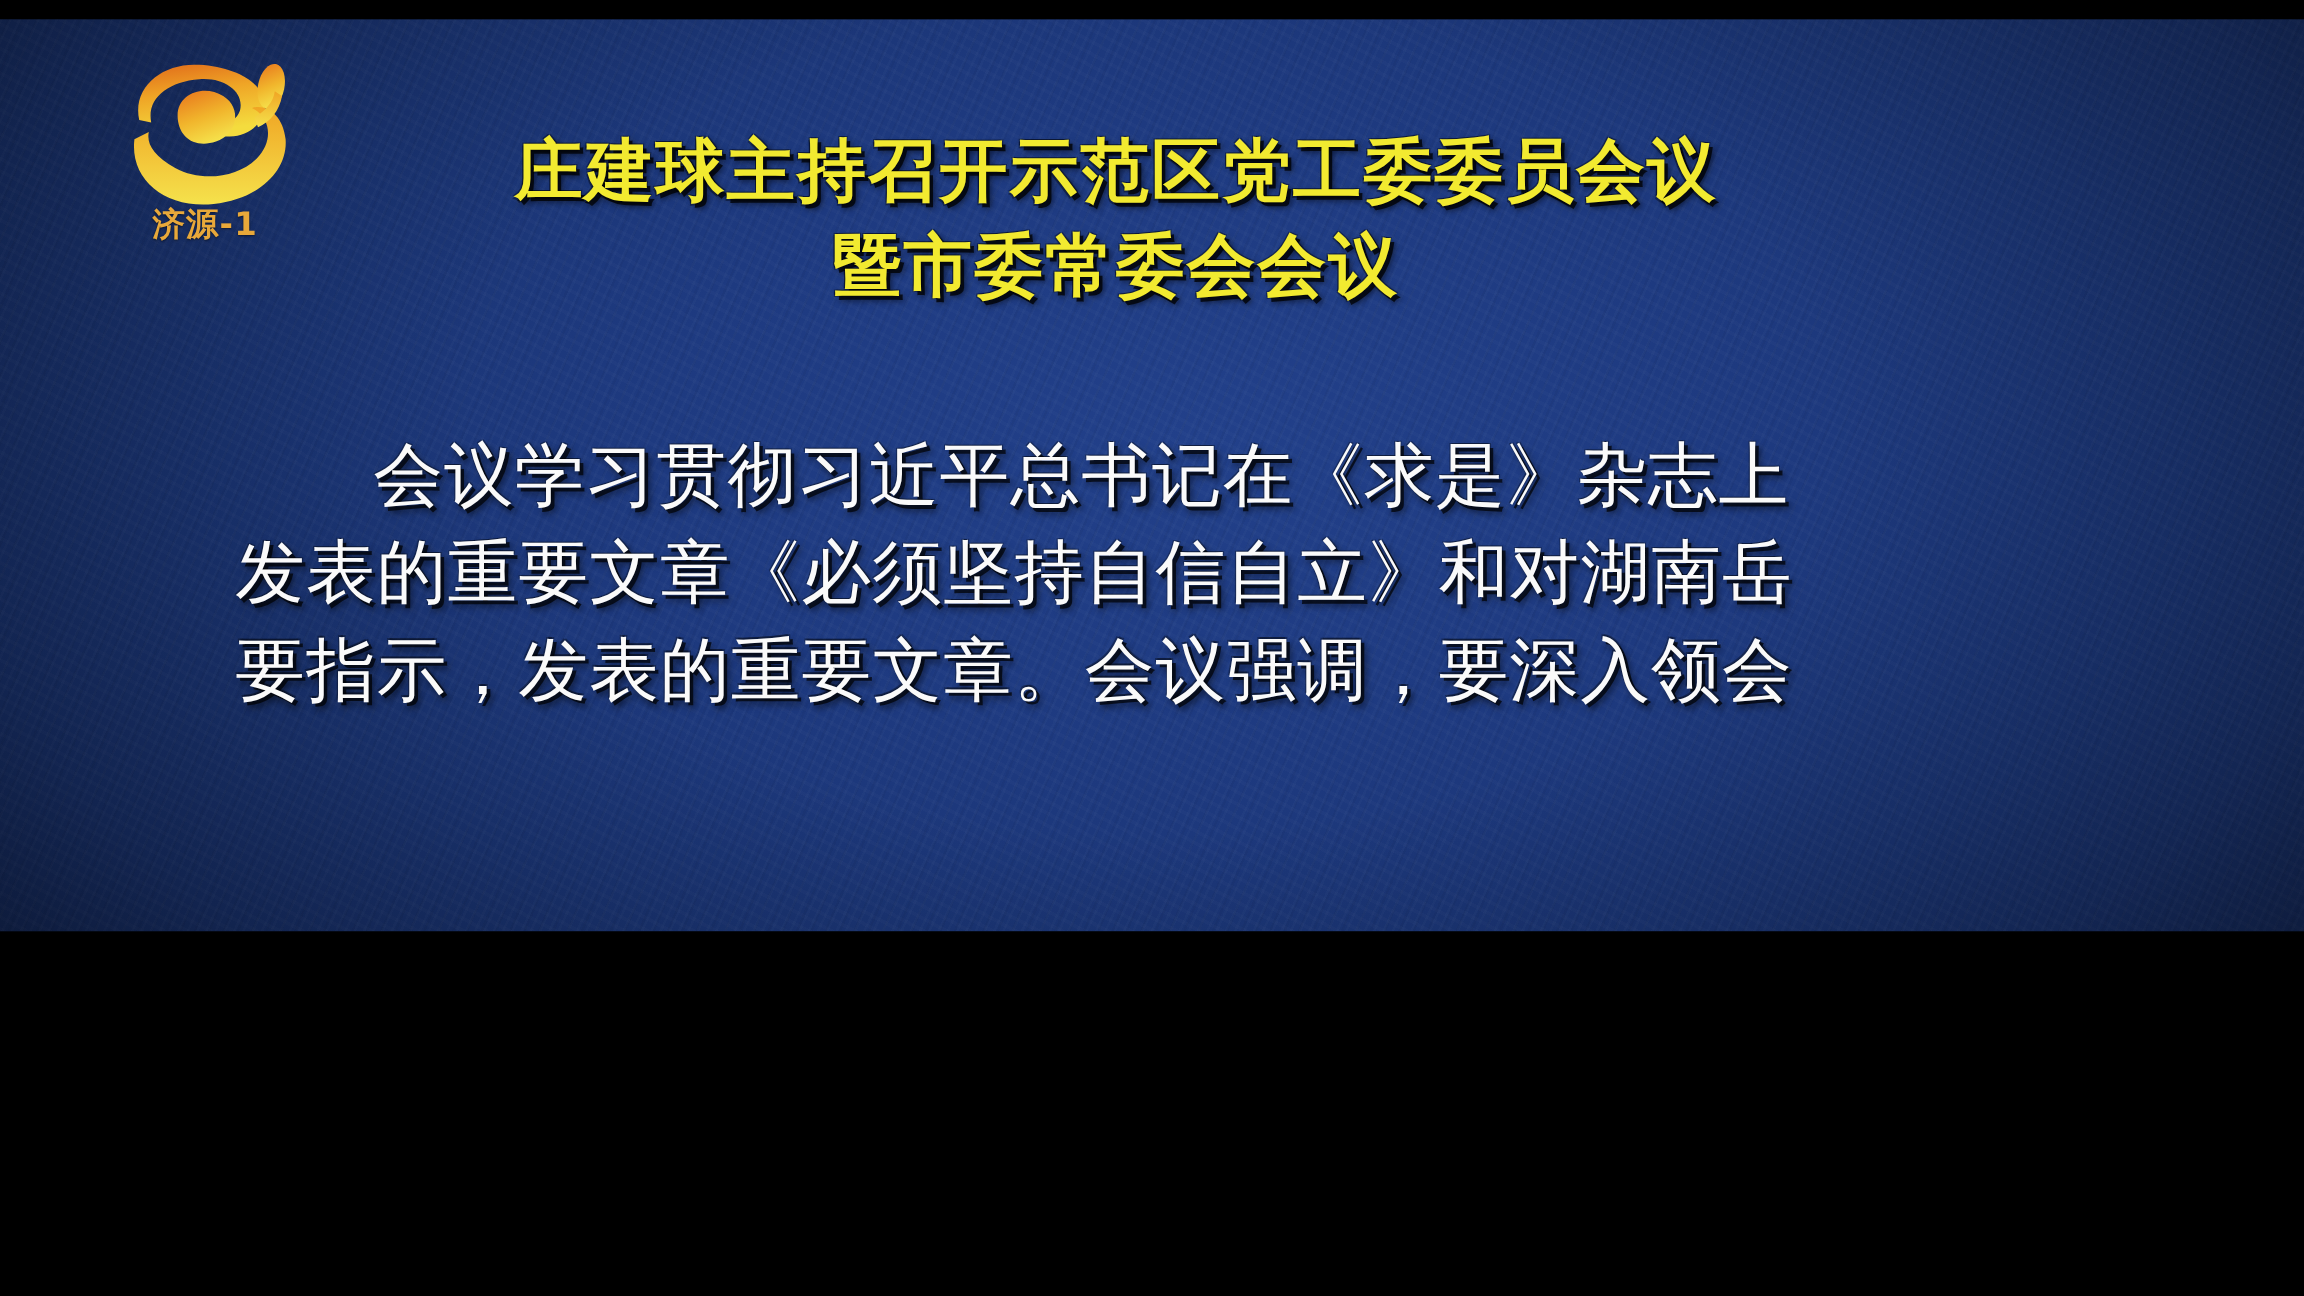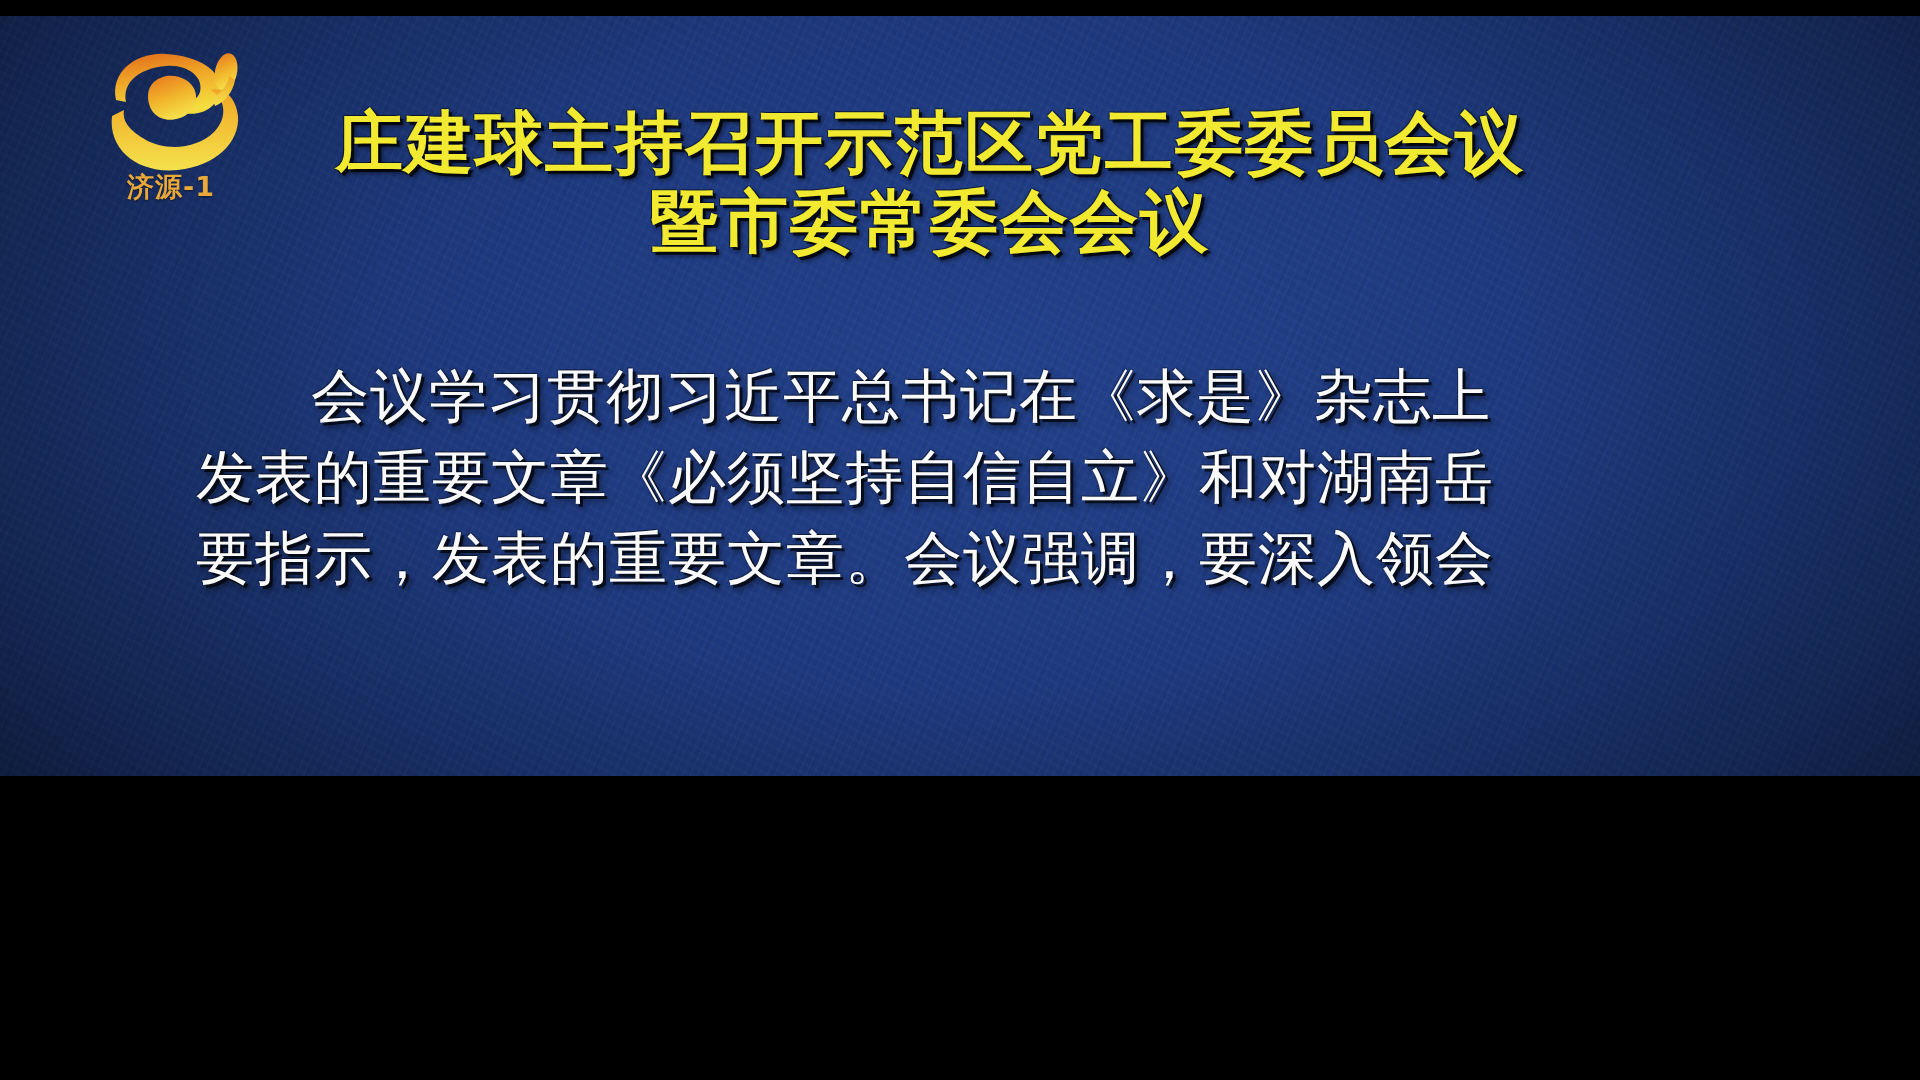--- a/index.html
+++ b/index.html
@@ -73,21 +73,21 @@
 
   
   #title-block {
     position:absolute;
     left:250px; top:92px;
     width:1360px;
     text-align:center;
     z-index:25;
   }
   .title-line {
-    font-size:68px;
+    font-size:57px;
     font-weight:bold;
     color:#f2ea30;
     line-height:70px;
     letter-spacing:2px;
     white-space:nowrap;
     font-family:"DejaVu Sans","Liberation Sans",sans-serif;
     text-shadow:
       3px 3px 0 rgba(0,0,0,0.75),
       4px 4px 5px rgba(0,0,0,0.55),
       -1px -1px 0 rgba(0,0,0,0.35),

